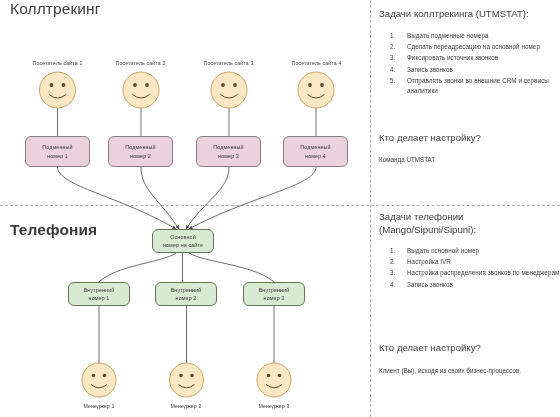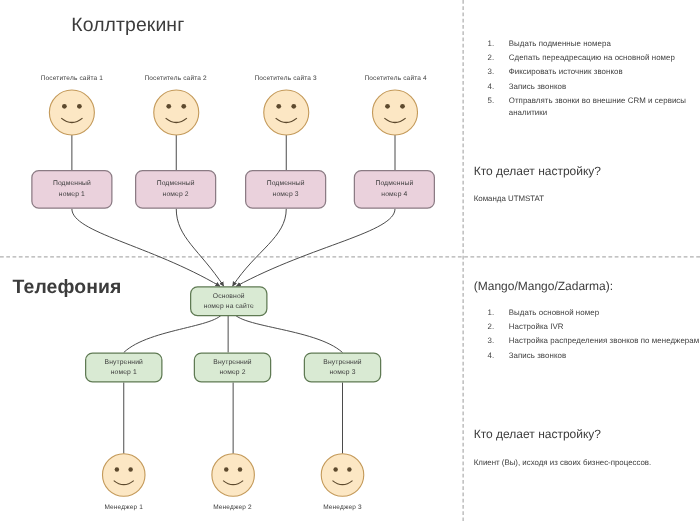--- a/index.html
+++ b/index.html
@@ -130,21 +130,21 @@
   }
 </style>
 </head>
 <body>
 
 <div id="page">
 
   <div class="divider-h" style="top:205px;"></div>
   <div class="divider-v" style="left:370px;"></div>
 
-  <div class="section-title" style="left:10px; top:12px;margin-left:47px;">Коллтрекинг</div>
+  <div class="section-title" style="left:10px; top:0;">Коллтрекинг</div>
   <div class="section-title" style="left:10px; top:221px;font-weight:bold;">Телефония</div>
 
   <svg class="diagram" width="370" height="417" viewBox="0 0 370 417">
     <defs>
       <marker id="arrowhead" markerWidth="6" markerHeight="6" refX="4.6" refY="2.4" orient="auto" markerUnits="strokeWidth">
         <path d="M0,0 L5,2.4 L0,4.8 z" fill="#4b4b4b"></path>
       </marker>
     </defs>
     <g stroke="#4b4b4b" stroke-width="0.8" fill="none">
 
@@ -275,33 +275,35 @@
     <div>
       <span>Внутренний</span>
       <span>номер 3</span>
     </div>
   </div>
 
   <div class="person-label" style="left:64px; top:403px; width:70px;">Менеджер 1</div>
   <div class="person-label" style="left:151px; top:403px; width:70px;">Менеджер 2</div>
   <div class="person-label" style="left:239px; top:403px; width:70px;">Менеджер 3</div>
 
+  <div class="panel-heading" style="left:379px; top:7px;">Задачи коллтрекинга (UTMSTAT):</div>
 
   <ol class="task-list" style="left:379px; top:31px;">
     <li>Выдать подменные номера</li>
     <li>Сдепать переадресацию на основной номер</li>
     <li>Фиксировать источник звонков</li>
     <li>Запись звонков</li>
     <li>Отправлять звонки во внешние CRM и сервисы аналитики</li>
   </ol>
 
   <div class="panel-heading" style="left:379px; top:131px;">Кто делает настройку?</div>
   <div class="panel-note" style="left:379px; top:155px;">Команда UTMSTAT</div>
 
-  <div class="panel-heading" style="left:379px; top:223px;">(Mango/Mango/Zadarma):</div>
+  <div class="panel-heading" style="left:379px; top:210px;">Задачи телефонии</div>
+  <div class="panel-heading" style="left:379px; top:223px;">(Mango/Sipuni/Sipuni):</div>
 
   <ol class="task-list" style="left:379px; top:246px;">
     <li>Выдать основной номер</li>
     <li>Настройка IVR</li>
     <li>Настройка распределения звонков по менеджерам</li>
     <li>Запись звонков</li>
   </ol>
 
   <div class="panel-heading" style="left:379px; top:341px;">Кто делает настройку?</div>
   <div class="panel-note" style="left:379px; top:366px;">Клиент (Вы), исходя из своих бизнес-процессов.</div>

